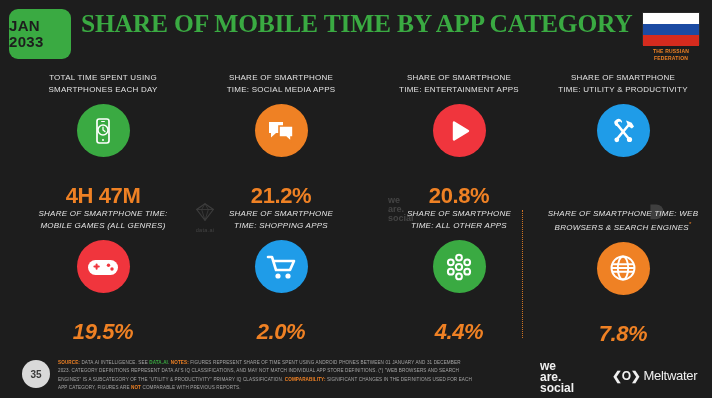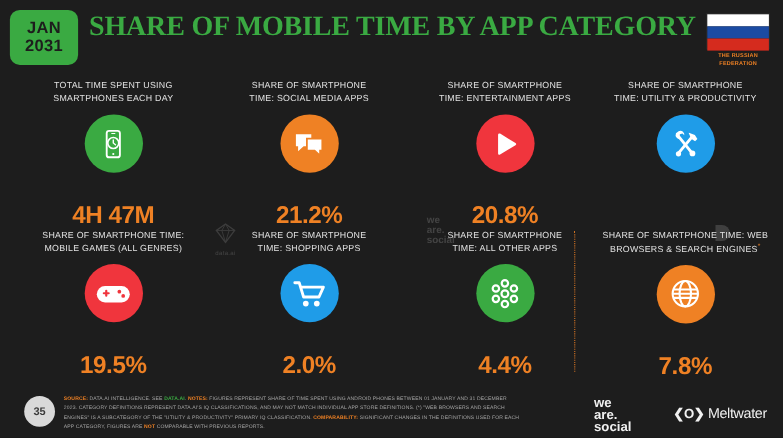--- a/index.html
+++ b/index.html
@@ -9,21 +9,21 @@
     font-family:"Liberation Sans", sans-serif;
     overflow:hidden;
   }
   .slide { position:relative; width:712px; height:398px; background:#1d1d1d; }
 
   
   .header { position:absolute; left:0; top:0; width:712px; height:66px; }
   .date-badge {
     position:absolute; left:9px; top:9px; width:62px; height:50px;
     background:#3aaa42; border-radius:9px;
-    display:flex; flex-direction:column; align-items:center; justify-content:center;
+    display:flex; flex-direction:column; align-items:flex-start; justify-content:center;
     color:#1d1d1d; font-weight:bold; line-height:1.05;
   }
   .date-badge .m { font-size:15px; letter-spacing:.3px; }
   .date-badge .y { font-size:15px; letter-spacing:.3px; }
 
   .title {
     position:absolute; left:81px; top:11px;
     color:#3aaa42; font-size:25.5px; font-weight:bold;
     letter-spacing:-0.2px; line-height:1;
     font-family:Liberation Serif, serif;
@@ -41,21 +41,21 @@
   .flag .f3 { height:11px; background:#d52b1e; }
   .flag-label {
     margin-top:3px; color:#ef8124; font-size:5px; font-weight:bold;
     line-height:1.35; letter-spacing:.2px;
   }
 
   
   .grid { position:absolute; left:0; top:68px; width:712px; height:278px; }
   .row { position:absolute; left:0; width:712px; height:139px; }
   .row1 { top:0; }
-  .row2 { top:136px; }
+  .row2 { top:136px;font-style:italic; }
 
   .card { position:absolute; top:0; width:178px; height:139px; text-align:center; }
   .c1 { left:14px; }
   .c2 { left:192px; }
   .c3 { left:370px; }
   .c4 { left:534px; }
 
   .card .label {
     color:#e2e2e2; font-size:8px; letter-spacing:.25px; line-height:1.45;
     margin-top:4px; text-transform:uppercase; white-space:pre-line;
@@ -117,21 +117,21 @@
 </style>
 </head>
 <body>
 
 <div class="slide">
 
   <div class="header">
 
     <div class="date-badge">
       <div class="m">JAN</div>
-      <div class="y">2031</div>
+      <div class="y">2033</div>
     </div>
 
     <div class="title">SHARE OF MOBILE TIME BY APP CATEGORY</div>
 
 
     <div class="flag-wrap">
       <div class="flag">
         <div class="f1"></div>
           <div class="f2"></div>
           <div class="f3"></div>

